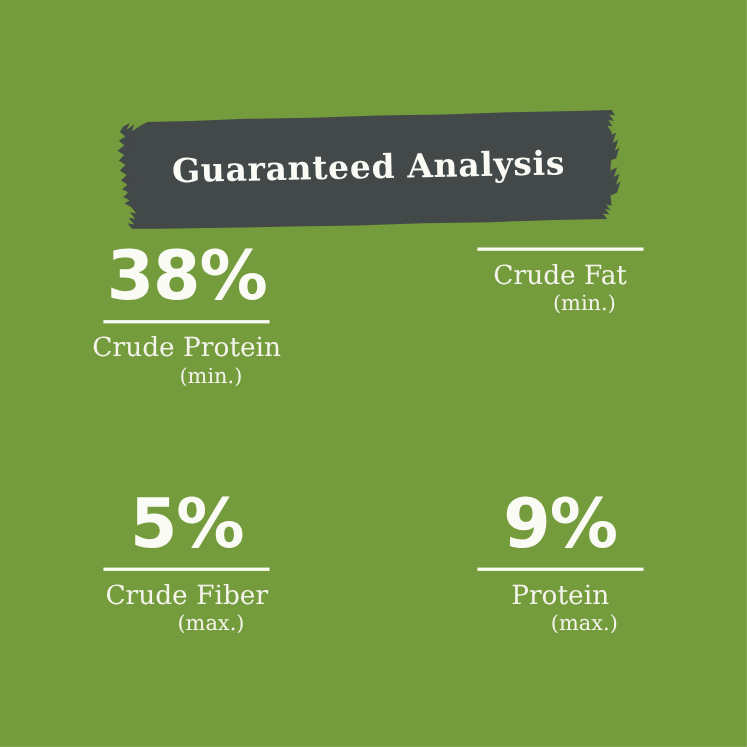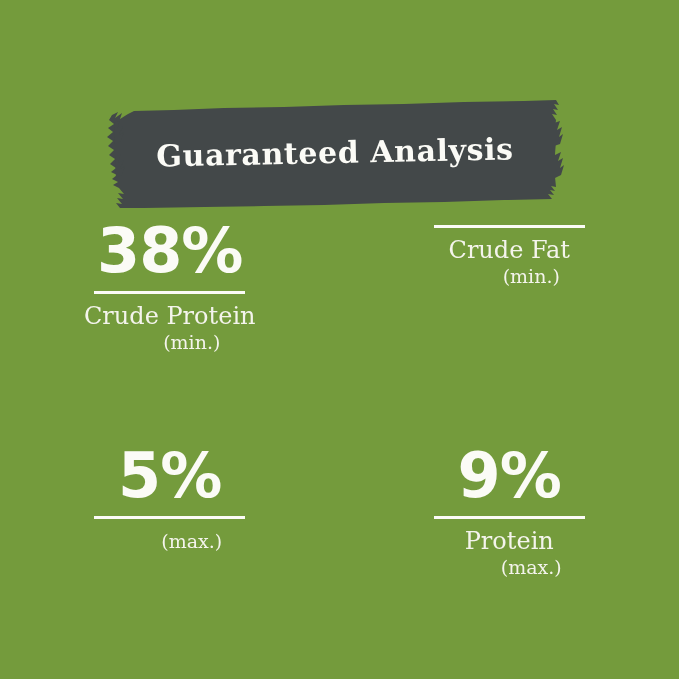--- a/index.html
+++ b/index.html
@@ -163,20 +163,21 @@
         <div class="stat-qualifier">(min.)</div>
       </div>
 
     </div>
 
     <div class="stat-row row-bottom">
 
       <div class="stat-cell">
         <div class="stat-value">5%</div>
         <div class="stat-rule"></div>
+        <div class="stat-label">Crude Fiber</div>
         <div class="stat-qualifier">(max.)</div>
       </div>
 
       <div class="stat-cell">
         <div class="stat-value">9%</div>
         <div class="stat-rule"></div>
         <div class="stat-label">Protein</div>
         <div class="stat-qualifier">(max.)</div>
       </div>
 

